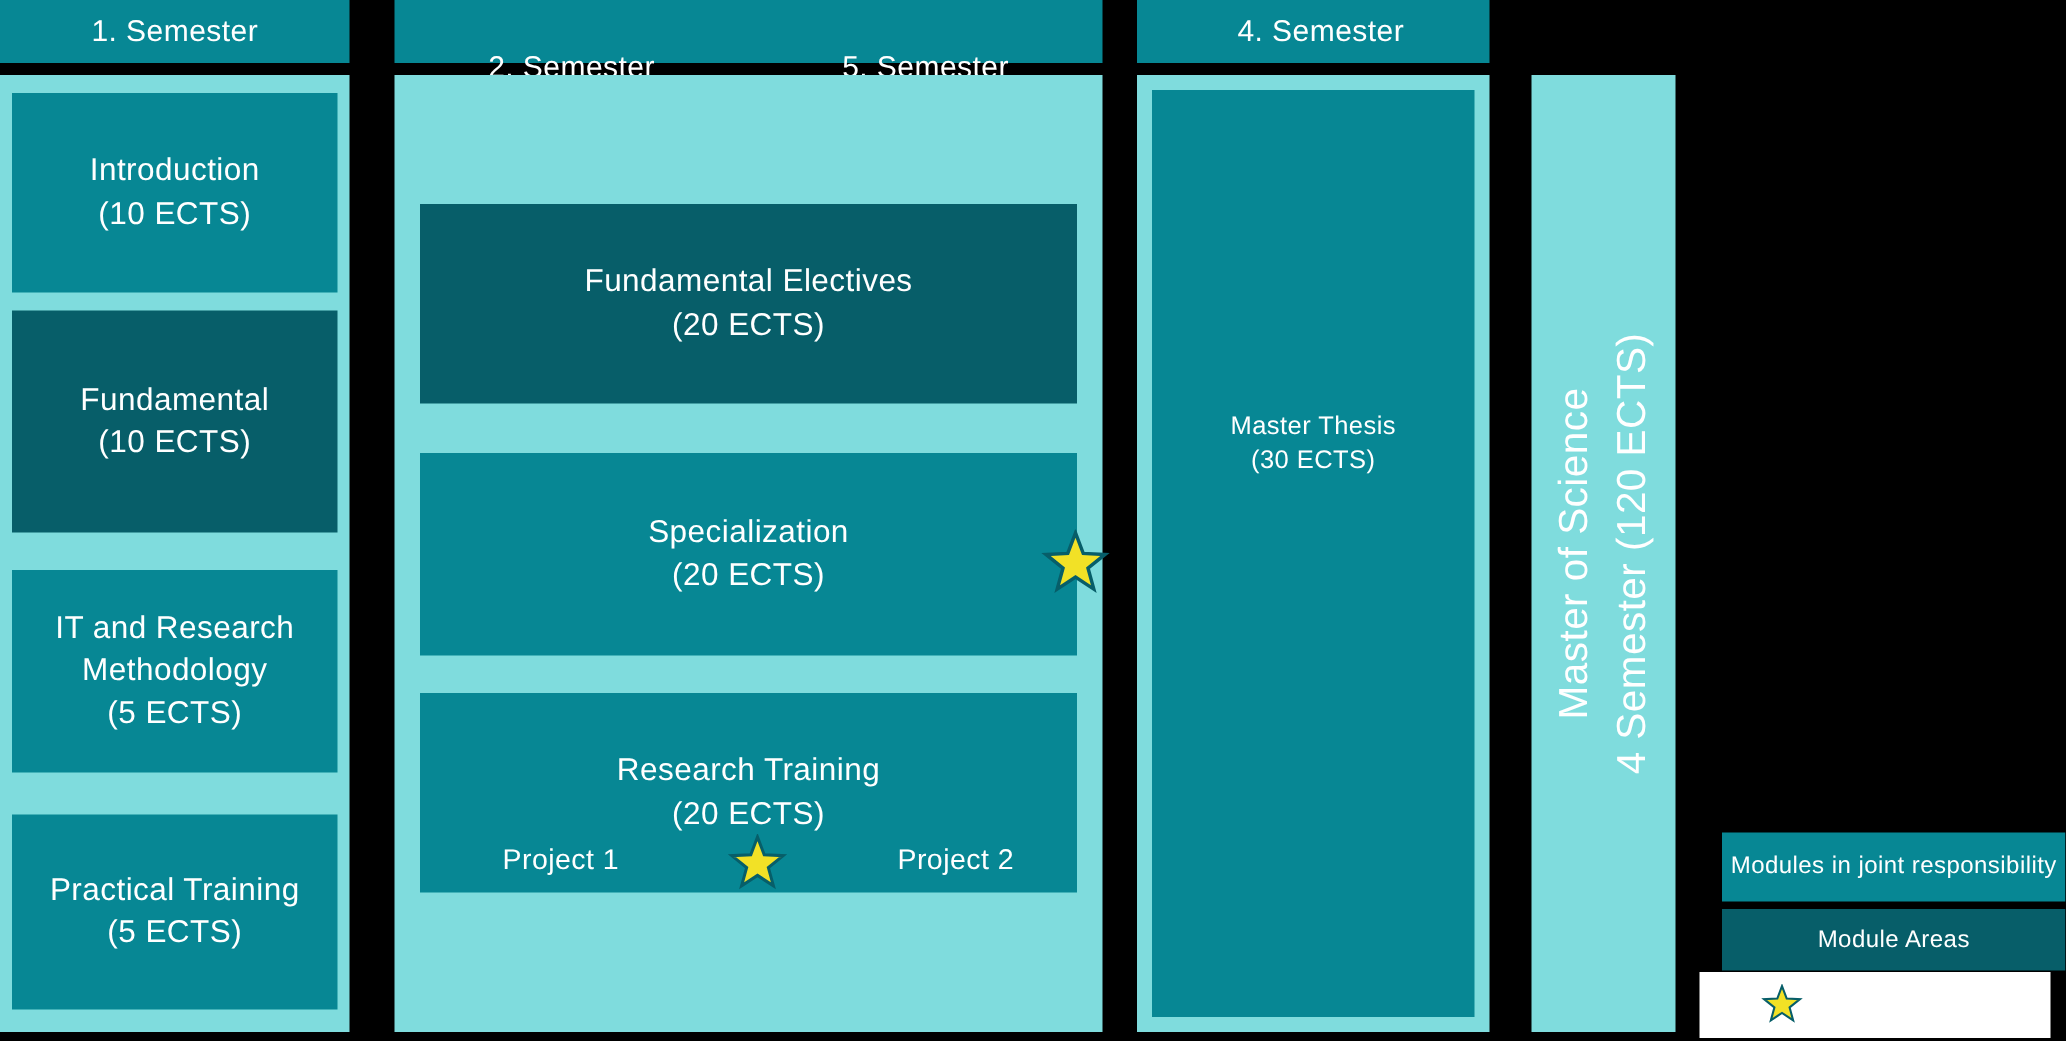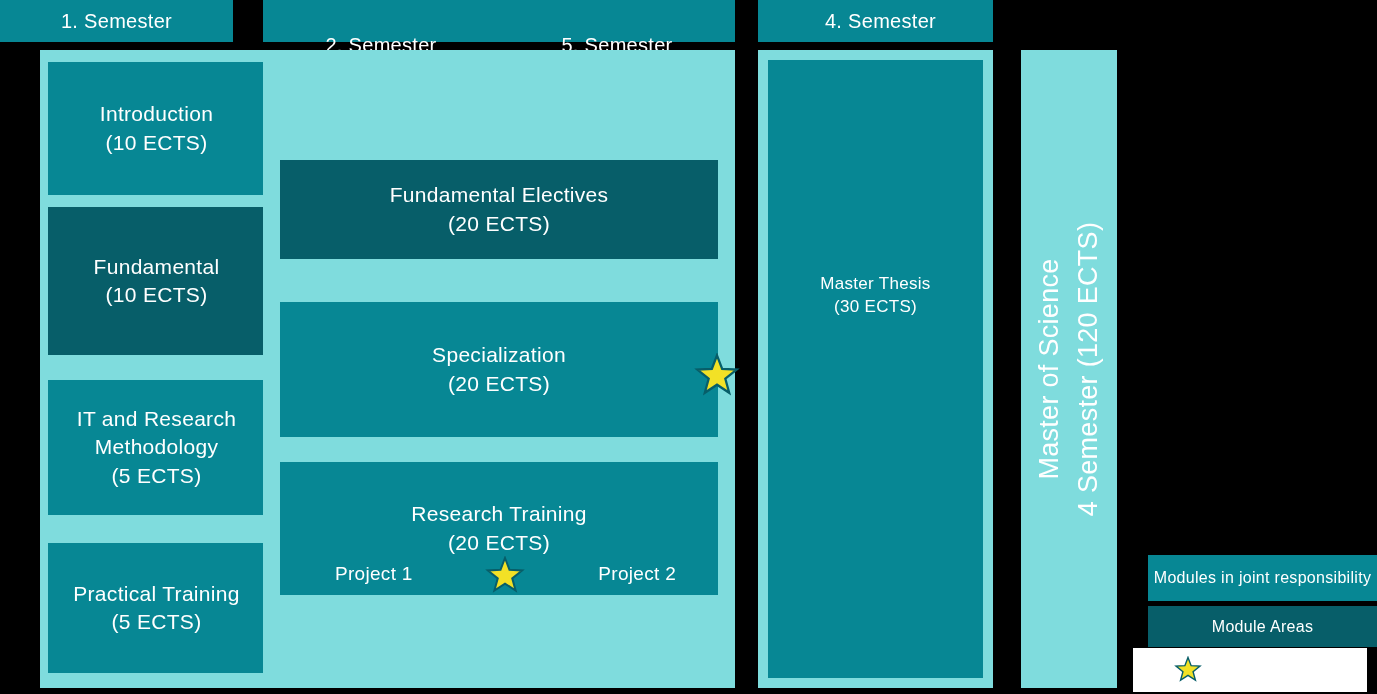--- a/index.html
+++ b/index.html
@@ -20,38 +20,38 @@
   .sem-header{position:absolute;top:0;height:42px;background:var(--teal);
     color:var(--text-light);display:flex;align-items:center;justify-content:center;
     font-size:20px;}
   .hdr-1{left:0;width:233px;}
   .hdr-23{left:263px;width:472px;}
   .hdr-23 .half{flex:1;text-align:center;margin-top:48px;}
   .hdr-4{left:758px;width:235px;padding-left:10px;}
 
   
   .panel{position:absolute;top:50px;height:638px;background:var(--light-teal);}
-  .panel-1{left:0;width:233px;margin-left:40px;}
+  .panel-1{left:0;width:233px;}
   .panel-23{left:263px;width:472px;}
   .panel-4{left:758px;width:235px;}
 
   
   .module{position:absolute;color:var(--text-light);display:flex;flex-direction:column;
     align-items:center;justify-content:center;text-align:center;font-size:21px;line-height:1.35;}
   .box-teal{background:var(--teal);}
   .box-dark{background:var(--dark-teal);}
 
   .panel-1 .module{left:8px;width:217px;}
   .m-intro{top:12px;height:133px;}
   .m-adjust{top:157px;height:148px;}
   .m-it{top:330px;height:135px;padding:0 14px;}
   .m-practical{top:493px;height:130px;}
 
   .panel-23 .module{left:17px;width:438px;}
-  .m-fundamental{top:110px;height:99px;}
+  .m-fundamental{top:86px;height:133px;}
   .m-specialization{top:252px;height:135px;}
   .m-research{top:412px;height:133px;}
   .project-label{position:absolute;bottom:8px;font-size:19px;color:var(--text-light);}
   .project-1{left:55px;}
   .project-2{right:42px;}
 
   
   .thesis-box{position:absolute;left:10px;top:10px;width:215px;height:618px;background:var(--teal);}
   .thesis-text{position:absolute;top:213px;left:0;right:0;text-align:center;
     color:var(--text-light);font-size:17px;line-height:1.35;}

